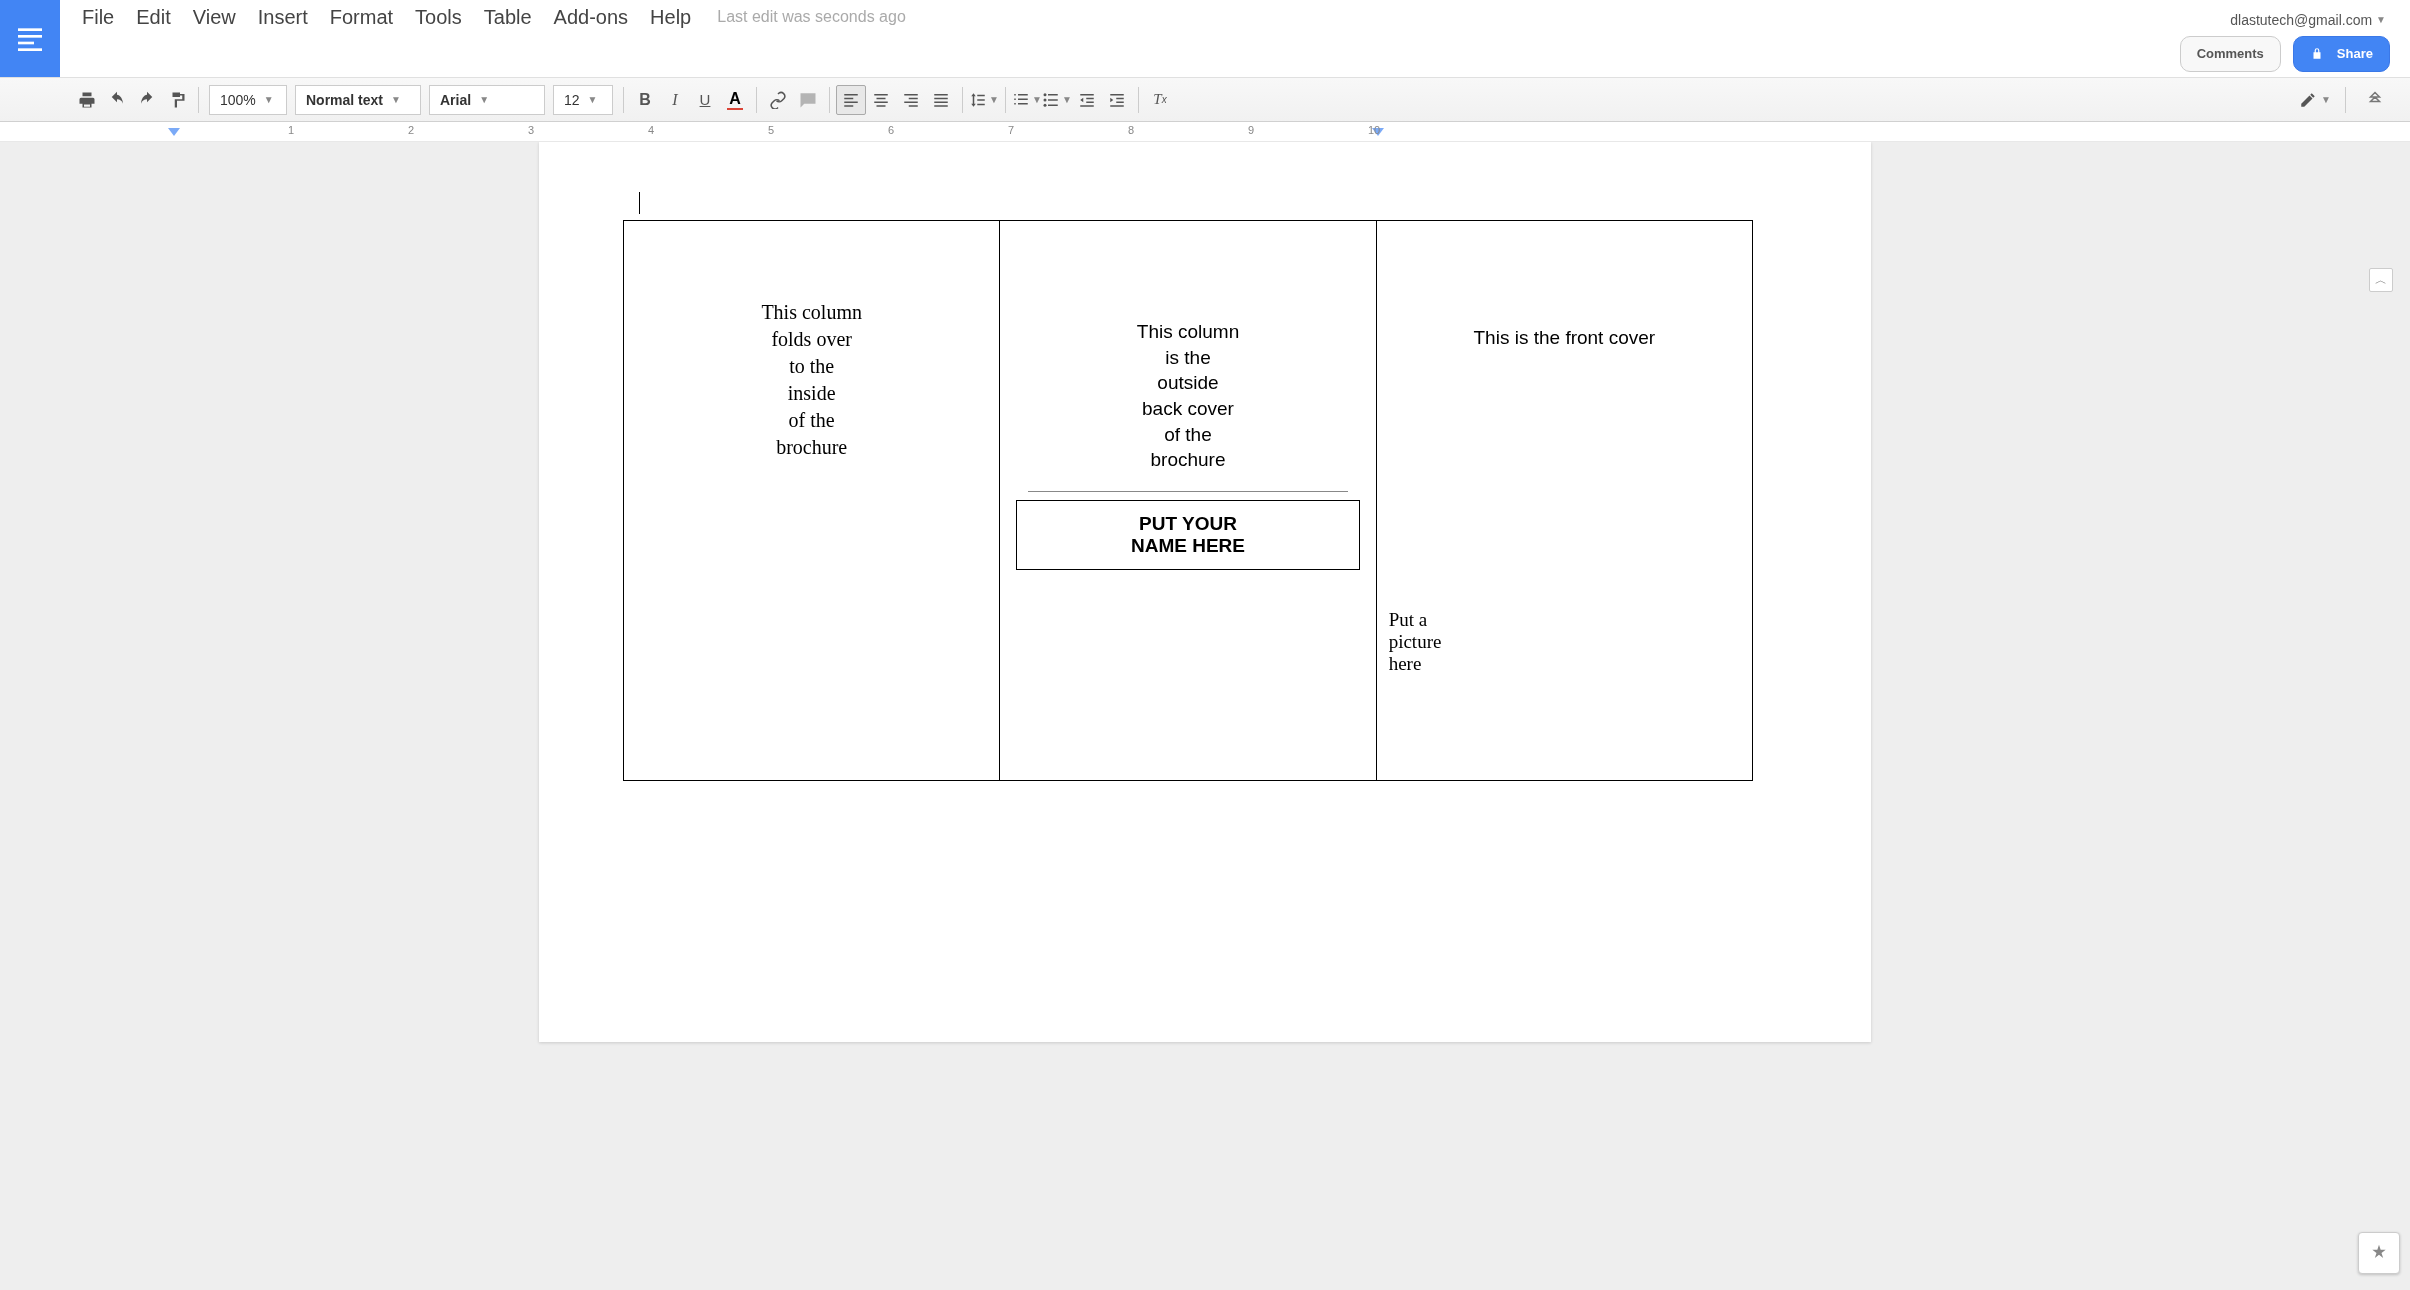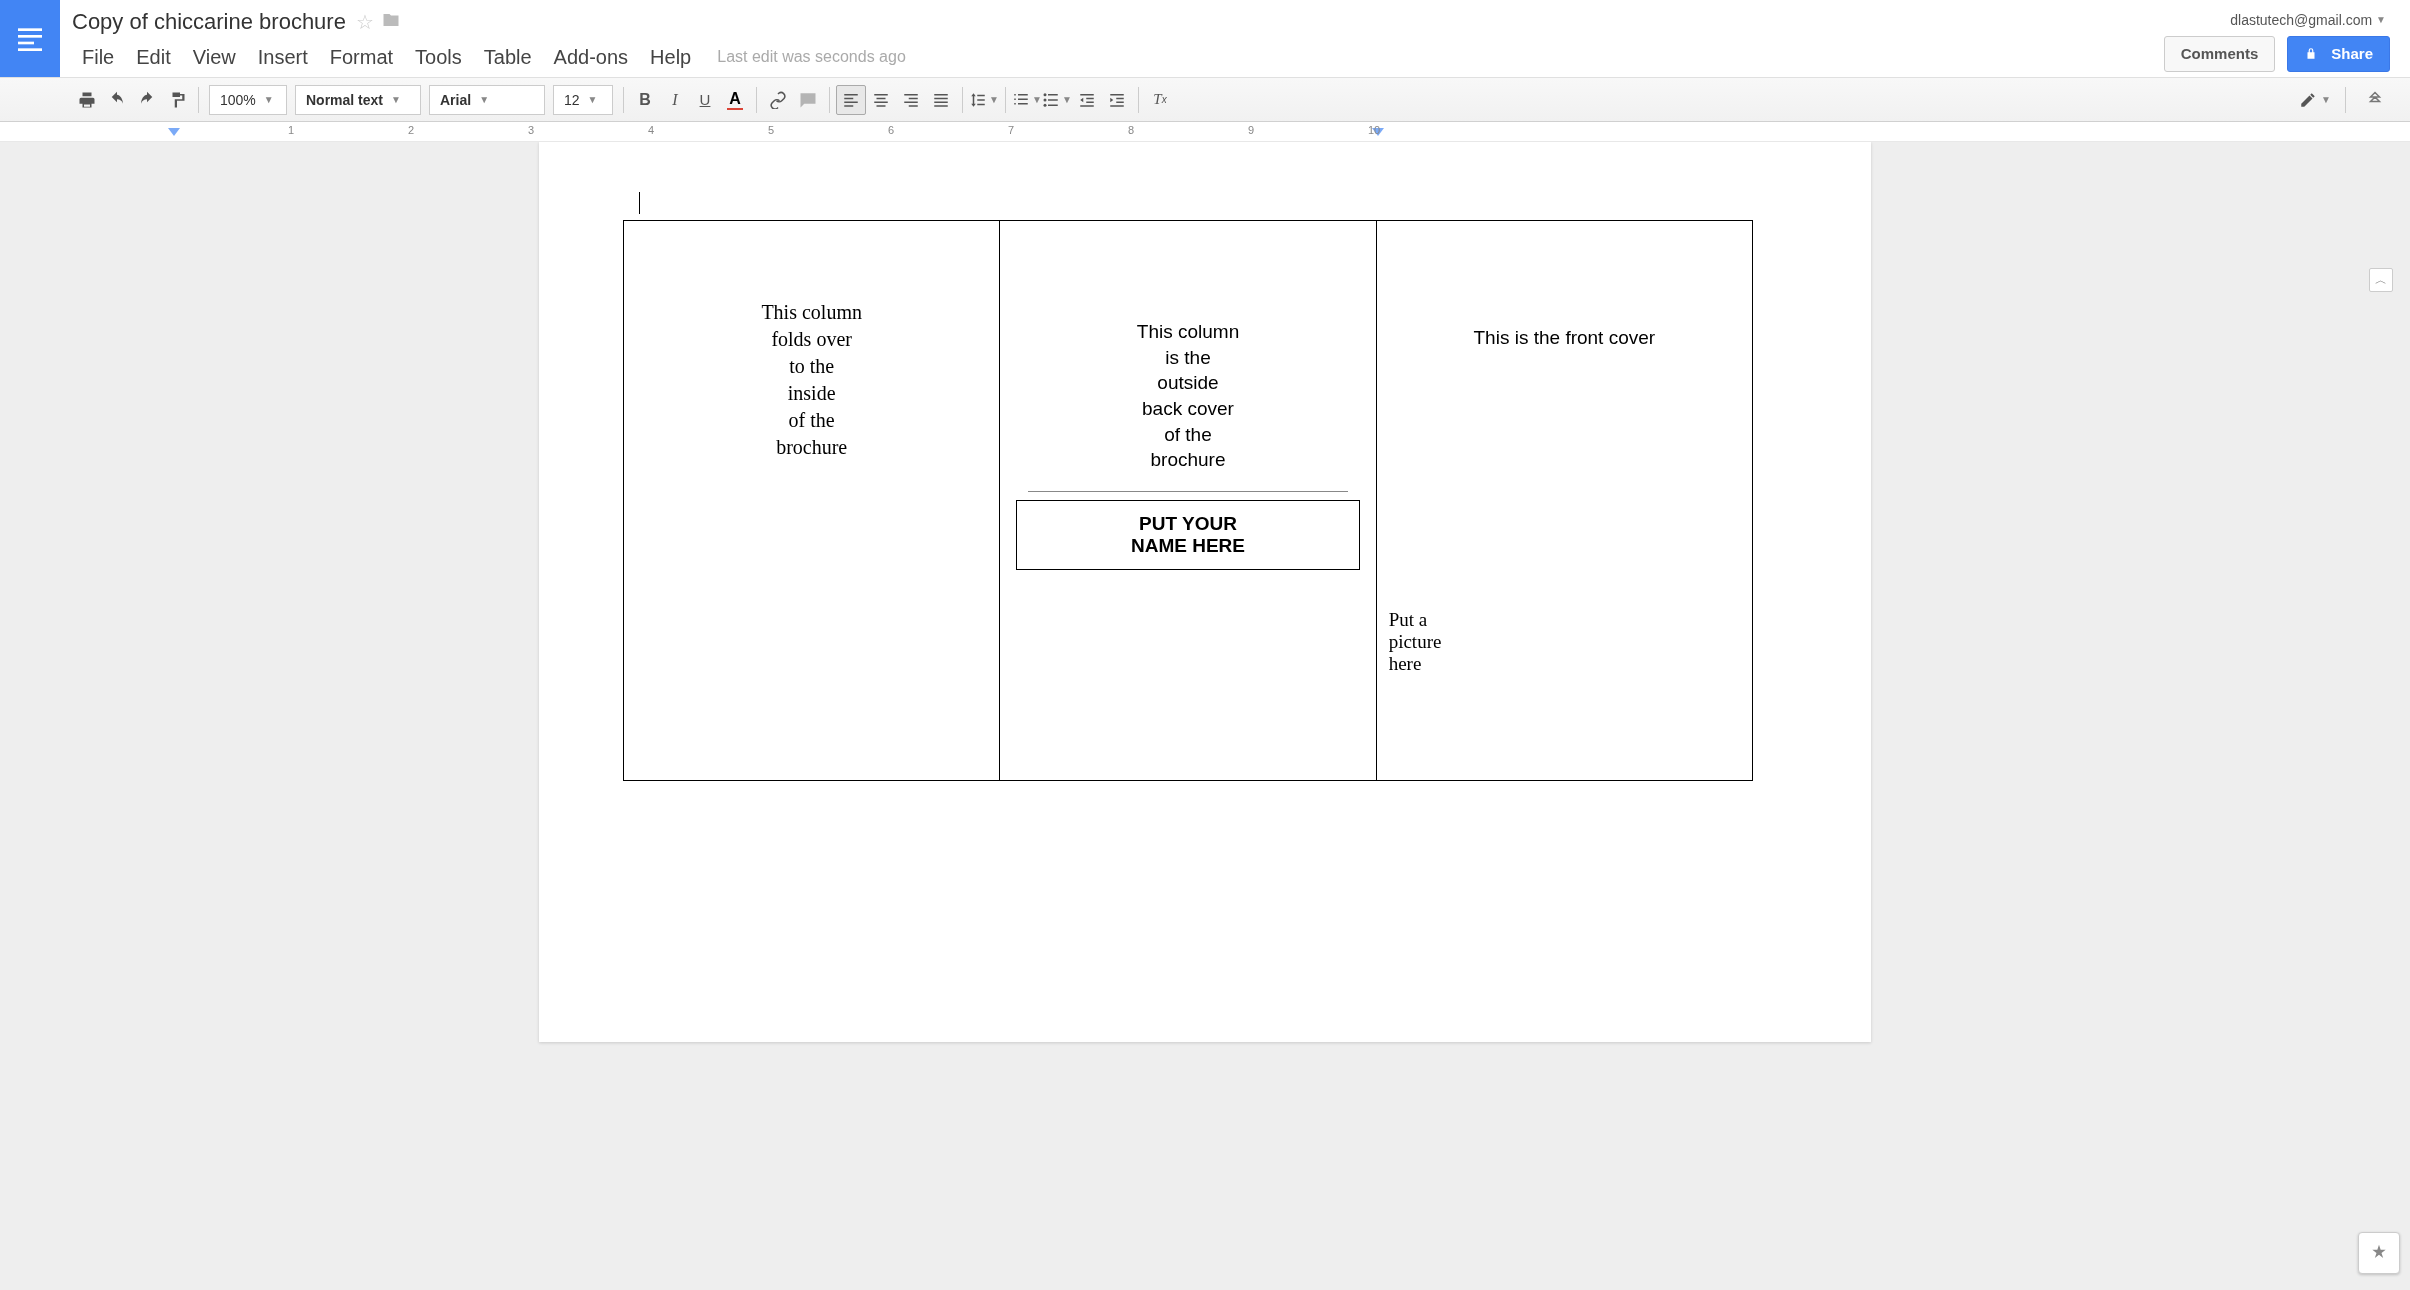--- a/index.html
+++ b/index.html
@@ -11,21 +11,21 @@
 .logo-box { width: 60px; background: #4285f4; display: flex; align-items: center; justify-content: center; }
 .logo-box svg { width: 32px; height: 32px; }
 .header-main { flex: 1; display: flex; flex-direction: column; padding-left: 12px; }
 .title-row { display: flex; align-items: center; height: 40px; padding-top: 4px; }
 .doc-title { font-size: 22px; color: #333; font-weight: 400; margin-right: 10px; }
 .star-icon { color: #ccc; font-size: 20px; margin-right: 8px; cursor: pointer; }
 .folder-icon { color: #bbb; font-size: 18px; cursor: pointer; }
 .header-right { display: flex; align-items: center; padding-right: 20px; gap: 12px;}
 .account-row { font-size: 14px; color: #555; display: flex; align-items: center; gap:4px; padding-top:6px; padding-right: 4px;}
 .buttons-row { display:flex; gap:12px; padding-top: 8px;}
-.btn { height: 36px; border-radius: 3px; font-size: 15px; font-weight: bold; display: flex; align-items: center; padding: 0 16px; cursor: pointer; border:1px solid #ccc;}
+.btn { height: 36px; border-radius: 10px; font-size: 13px; font-weight: bold; display: flex; align-items: center; padding: 0 16px; cursor: pointer; border:1px solid #ccc;}
 .btn-comments { background: #f8f8f8; color: #555; }
 .btn-share { background: #4285f4; color: #fff; border-color:#3b78e7; gap:13px;}
 .btn-share svg { width:14px; height:14px; fill:#fff;}
 
 .menubar { display: flex; align-items: center; height: 34px; gap: 2px; }
 .menu-item { font-size: 20px; color: #444; padding: 4px 10px; cursor: pointer; border-radius: 2px; }
 .last-edit { font-size: 16px; color: #aaa; margin-left: 14px; }
 
 .toolbar { height: 44px; background: linear-gradient(#f8f8f8,#f1f1f1); border-bottom: 1px solid #d0d0d0; display: flex; align-items: center; padding-left: 72px; gap: 0;}
 .tool-sep { width: 1px; height: 26px; background: #ccc; margin: 0 6px; }
@@ -74,29 +74,20 @@
   <div class="header">
     <div class="logo-box">
       <svg viewBox="0 0 24 24">
           <rect x="3" y="4" width="18" height="2" fill="#fff"></rect>
           <rect x="3" y="9" width="18" height="2" fill="#fff"></rect>
           <rect x="3" y="14" width="12" height="2" fill="#fff"></rect>
           <rect x="3" y="19" width="18" height="2" fill="#fff"></rect>
         </svg>
     </div>
     <div class="header-main">
-      <div class="title-row">
-        <div class="doc-title">Copy of chiccarine brochure</div>
-        <span class="star-icon">☆</span>
-        <span class="folder-icon">
-          <svg class="icon" viewBox="0 0 24 24">
-              <path d="M10 4H2v16h20V6H12l-2-2z" fill="#bbb"></path>
-            </svg>
-        </span>
-      </div>
       <div class="menubar">
         <span class="menu-item">File</span>
         <span class="menu-item">Edit</span>
         <span class="menu-item">View</span>
         <span class="menu-item">Insert</span>
         <span class="menu-item">Format</span>
         <span class="menu-item">Tools</span>
         <span class="menu-item">Table</span>
         <span class="menu-item">Add-ons</span>
         <span class="menu-item">Help</span>

